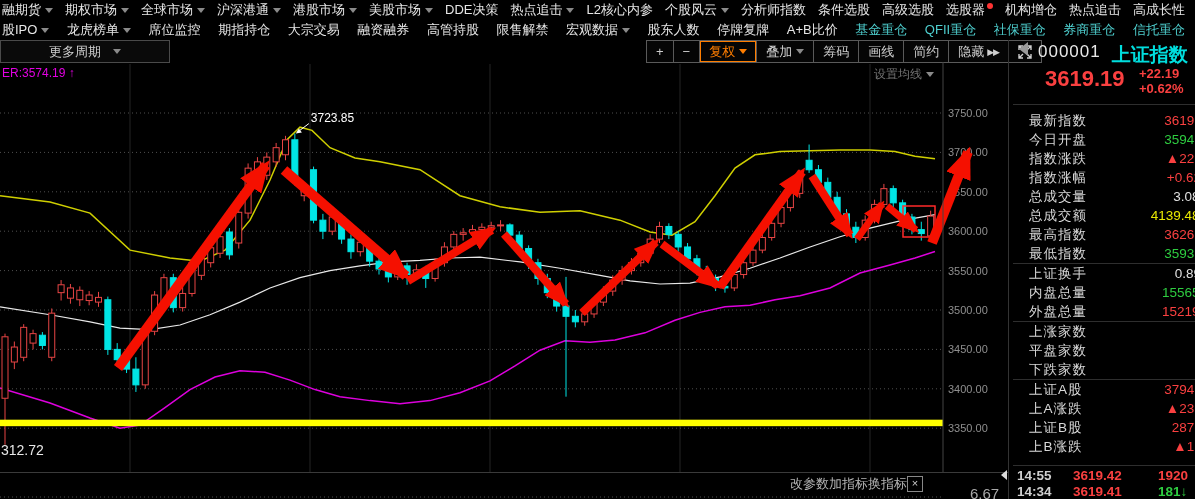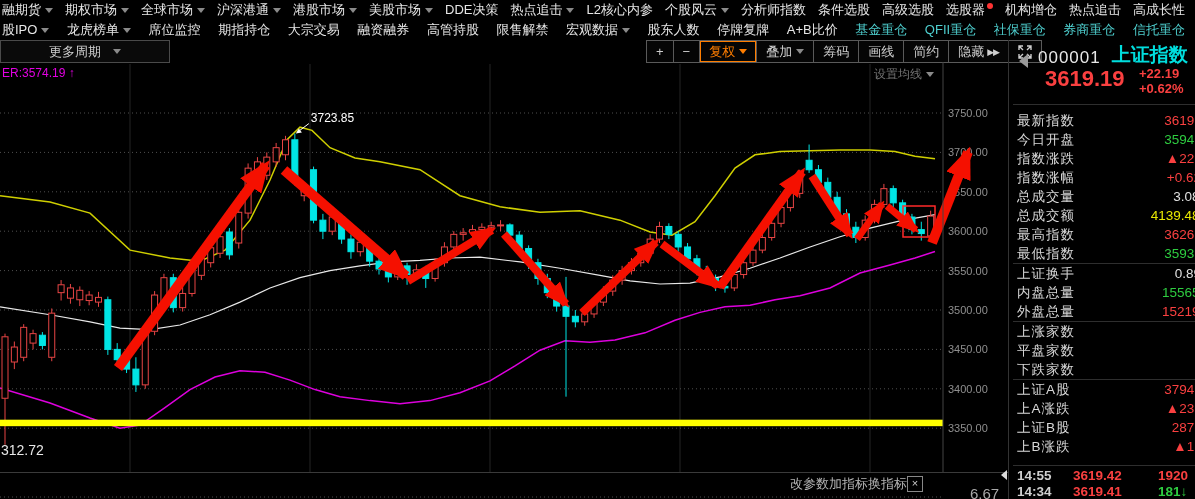--- a/index.html
+++ b/index.html
@@ -30,31 +30,31 @@
   .chart-bottom-btns{position:absolute;left:790px;top:475px;z-index:3;display:flex;align-items:center;
                      color:#b5b5b5;font-size:13px;}
   .close-box{width:14px;height:14px;border:1px solid #888;color:#ccc;font-size:11px;line-height:13px;text-align:center;}
   .sub-axis{position:absolute;left:970px;top:485px;color:#a8a8a8;font-size:15px;z-index:3;}
   .divider-h{position:absolute;left:0;top:472px;width:1008px;border-top:1px solid #3a3a3a;z-index:2;}
   .divider-v{position:absolute;left:1008px;top:40px;height:459px;border-left:1px solid #333;z-index:2;}
   .splitter-tri{position:absolute;left:1001px;top:470px;width:0;height:0;z-index:3;
                 border-top:5px solid transparent;border-bottom:5px solid transparent;border-right:6px solid #ddd;}
   
   .panel{position:absolute;left:1013px;top:40px;width:182px;height:459px;}
-  .p-head1{position:absolute;left:0;top:2px;display:flex;align-items:flex-end;}
+  .p-head1{position:absolute;left:0;top:2px;display:flex;align-items:flex-start;}
   .back-tri{width:0;height:0;border-top:7px solid transparent;border-bottom:7px solid transparent;
             border-right:9px solid #9a9a9a;margin:0 10px 0 6px;}
   .p-code{color:#e8e8e8;font-size:17px;letter-spacing:1px;}
   .p-name{color:#00dede;font-size:19px;font-weight:bold;margin-left:11px;white-space:nowrap;}
   .p-price{position:absolute;left:32px;top:26px;color:#fa4040;font-size:22px;font-weight:bold;}
   .p-chg{position:absolute;left:126px;top:26px;color:#fa4040;font-size:13px;font-weight:bold;line-height:15px;white-space:nowrap;}
   .p-hdiv{position:absolute;left:0;top:64px;width:182px;border-top:1px solid #2e2e2e;}
   .p-rows{position:absolute;left:0;top:71px;width:182px;}
   .prow{position:relative;height:19px;line-height:19px;font-size:13.5px;}
-  .prow .plabel{color:#d8d8d8;margin-left:4px;letter-spacing:1px;}
+  .prow .plabel{color:#d8d8d8;margin-left:16px;letter-spacing:1px;}
   .prow .pval{position:absolute;right:-18px;top:0;white-space:nowrap;}
   .prow.pdiv{border-bottom:1px solid #2e2e2e;}
   .c-red{color:#fa4040;} .c-green{color:#2ecc40;} .c-white{color:#e0e0e0;} .c-yellow{color:#e8e800;}
   .t-div{position:absolute;left:0;top:425px;width:182px;border-top:1px solid #2e2e2e;}
   .trow{position:absolute;left:0;width:200px;height:16px;font-size:13.5px;font-weight:bold;white-space:nowrap;}
   .trow .tt{position:absolute;left:4px;color:#cfcfcf;}
   .trow .tp{position:absolute;left:60px;color:#fa4040;}
   .trow .tv{position:absolute;left:145px;}
   svg text{font-family:"Liberation Sans","DejaVu Sans",sans-serif;}
 </style>

